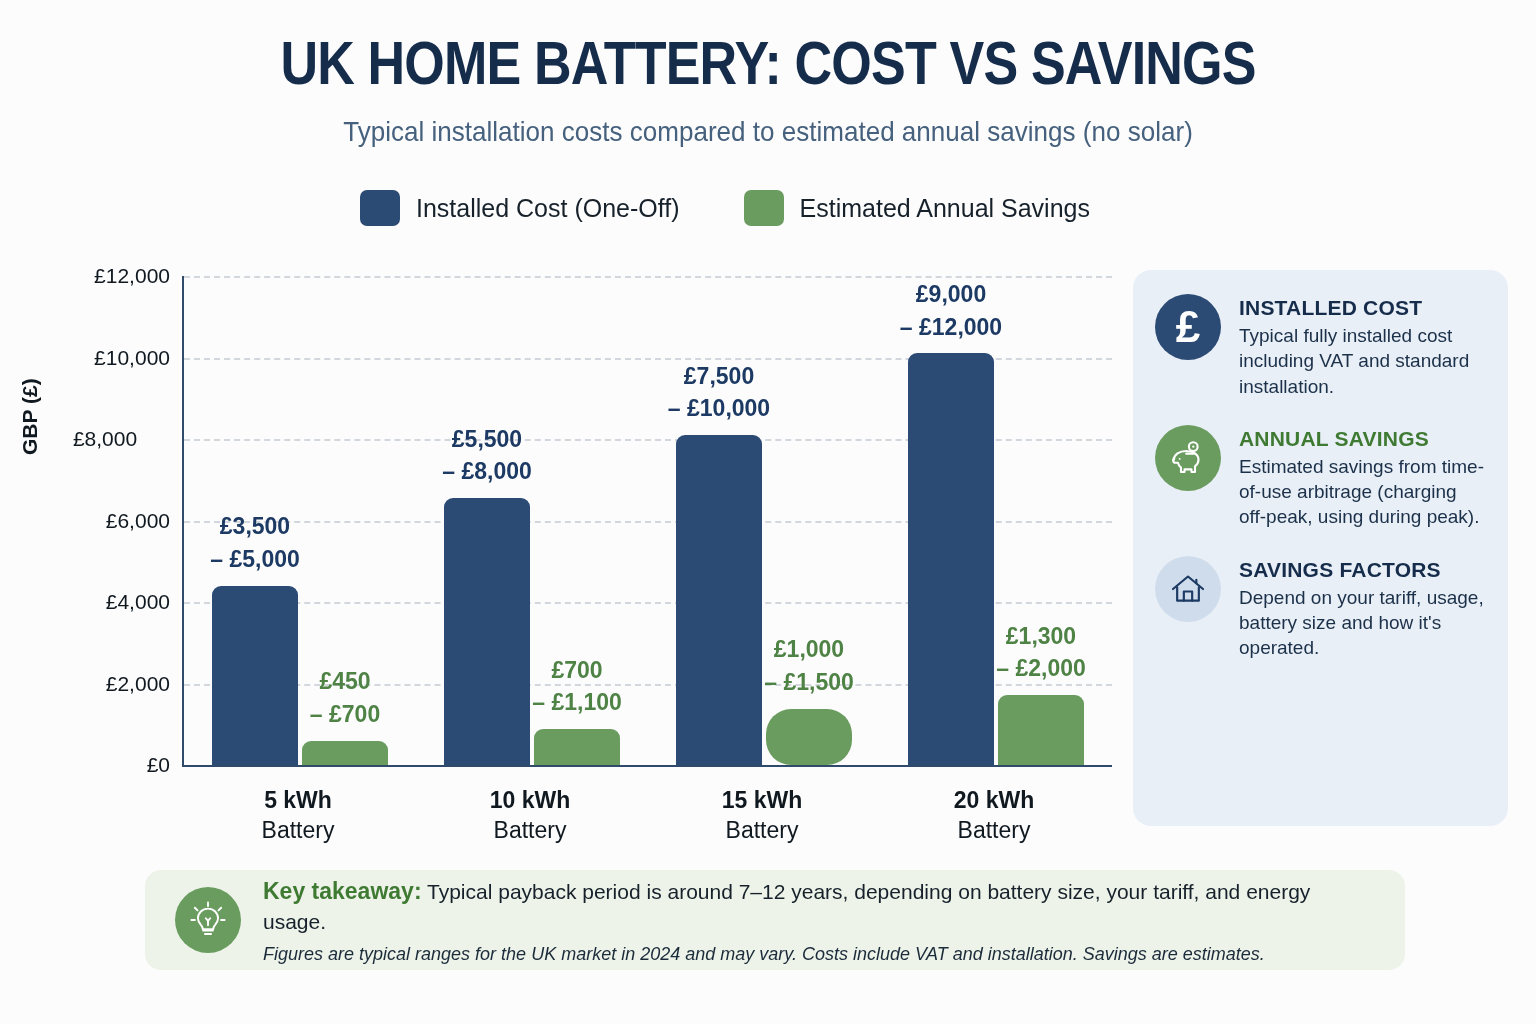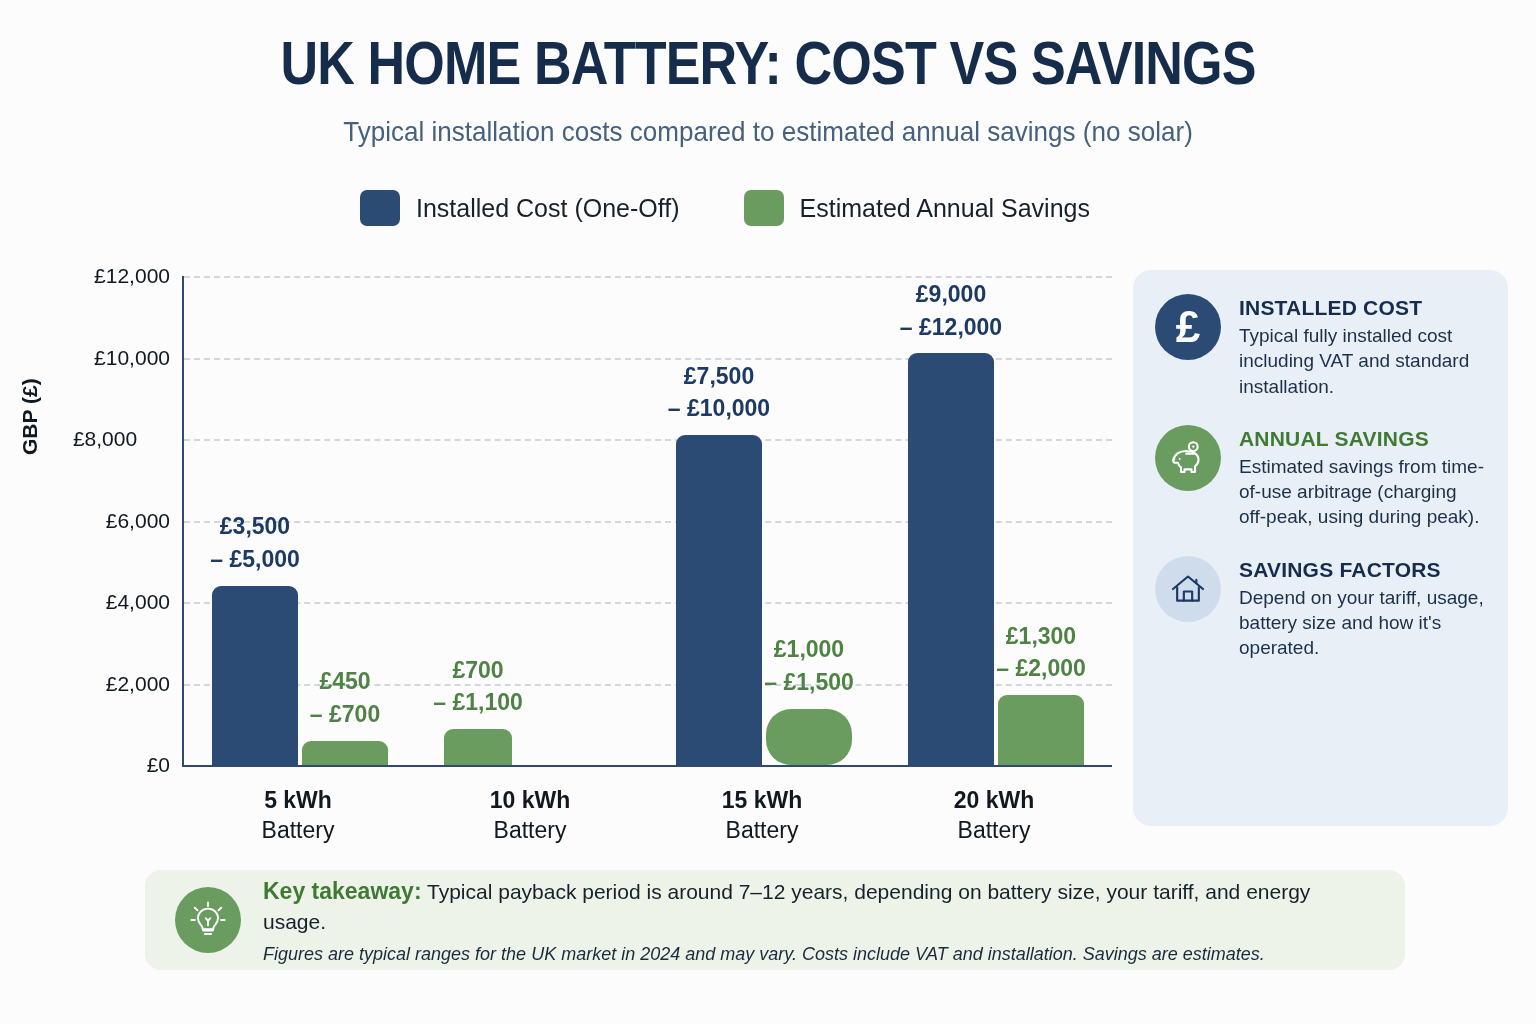--- a/index.html
+++ b/index.html
@@ -161,21 +161,27 @@
             </div>
           </div>
           <div class="bar save" style="width: 86px; height: 24.45px; background: rgb(106, 156, 95);">
             <div class="bar-label">
               <span class="lo">£450</span>
               <span class="hi">– £700</span>
             </div>
           </div>
         </div>
         <div class="group" style="left: 260px; width: 176px; gap: 4px;">
-          <div class="bar save" style="width: 68px; height: 35.86px; background: rgb(106, 156, 95);">
+          <div class="bar cost" style="width: 86px; height: 266.912px; background: rgb(43, 74, 116);">
+            <div class="bar-label">
+              <span class="lo">£5,500</span>
+              <span class="hi">– £8,000</span>
+            </div>
+          </div>
+          <div class="bar save" style="width: 86px; height: 35.86px; background: rgb(106, 156, 95);">
             <div class="bar-label">
               <span class="lo">£700</span>
               <span class="hi">– £1,100</span>
             </div>
           </div>
         </div>
         <div class="group" style="left: 492px; width: 176px; gap: 4px;">
           <div class="bar cost" style="width: 86px; height: 330.075px; background: rgb(43, 74, 116);">
             <div class="bar-label">
               <span class="lo">£7,500</span>

